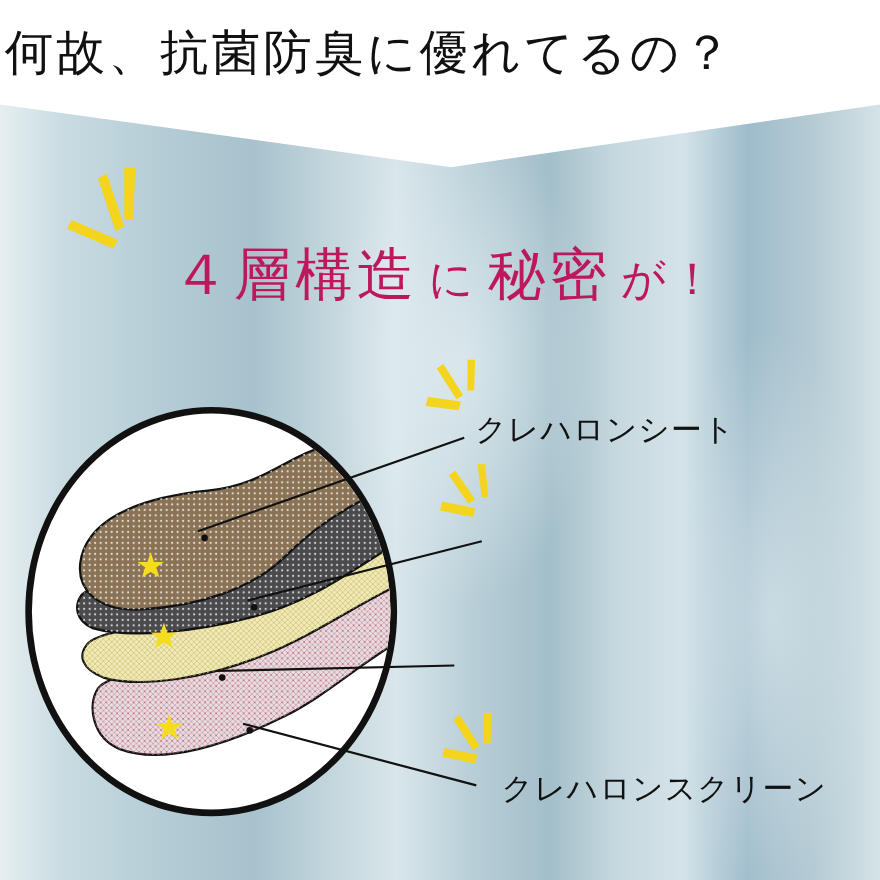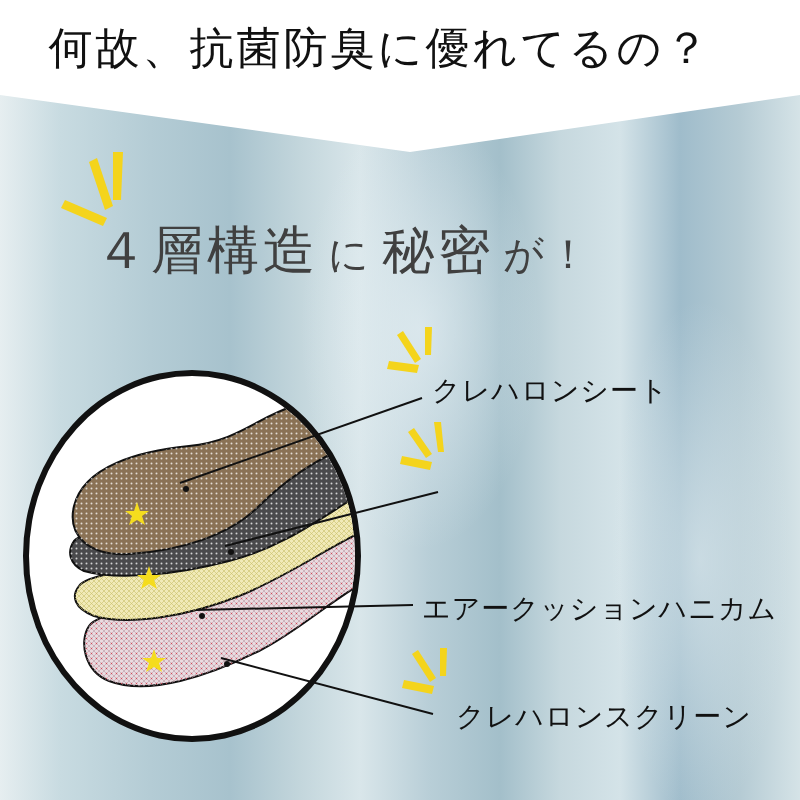--- a/index.html
+++ b/index.html
@@ -15,26 +15,26 @@
           #d9e6ea 360px, #b8ced7 430px, #a3bfca 500px, #c6d8de 560px, #d4e3e8 620px,
           #9fbccb 680px, #b5cbd4 740px, #d5e3e7 800px);
     }
     .top-white {
       position: absolute; left: 0; top: 0; width: 800px; height: 800px;
       background: #ffffff;
       clip-path: polygon(0 0, 800px 0, 800px 95px, 410px 152px, 0 95px);
     }
     .headline {
       position: absolute; left: 0; top: 14px; width: 672px; text-align: center;
-      font-family: Liberation Serif, serif; font-size: 44px; color: #111;
-      letter-spacing: 3px; line-height: 70px; margin-left: 44px;
+      font-family: Liberation Sans, sans-serif; font-size: 44px; color: #111;
+      letter-spacing: 3px; line-height: 70px;
     }
     .subhead {
-      position: absolute; left: 95px; top: 210px; width: 620px; text-align: left;
-      font-family: "DejaVu Serif", serif; color: #404040; line-height: 80px;
+      position: absolute; left: 95px; top: 210px; width: 620px; text-align: center;
+      font-family: "DejaVu Serif", serif; color: #be185d; line-height: 80px;
       letter-spacing: 4px;
     }
     .subhead .big { font-size: 52px; }
     .subhead .small { font-size: 40px; }
     .circle {
       position: absolute; left: 23px; top: 370px; width: 338px; height: 372px;
       border: 6px solid #111; border-radius: 50%; background: #ffffff; overflow: hidden;
       box-sizing: border-box;
     }
     .diagram-svg { position: absolute; left: 0; top: 0; }
@@ -121,15 +121,14 @@
     <polygon points="36,2 43,2 46,32 40,32" fill="#f4d41c"></polygon>
     <polygon points="2,44 4,36 34,42 32,50" fill="#f4d41c"></polygon>
   </svg>
   <svg class="burst" style="left:400px;top:648px" width="50" height="50" viewBox="0 0 50 50">
     <polygon points="12,6 18,2 36,30 30,34" fill="#f4d41c"></polygon>
     <polygon points="40,0 47,0 46,28 40,28" fill="#f4d41c"></polygon>
     <polygon points="2,40 4,32 34,38 32,46" fill="#f4d41c"></polygon>
   </svg>
 
   <div class="label" style="left:432px;top:372px">クレハロンシート</div>
-  <div class="label" style="left:422px;top:590px">エアークッションハニカム</div>
   <div class="label" style="left:456px;top:698px">クレハロンスクリーン</div>
 </div>
 
 </body></html>

